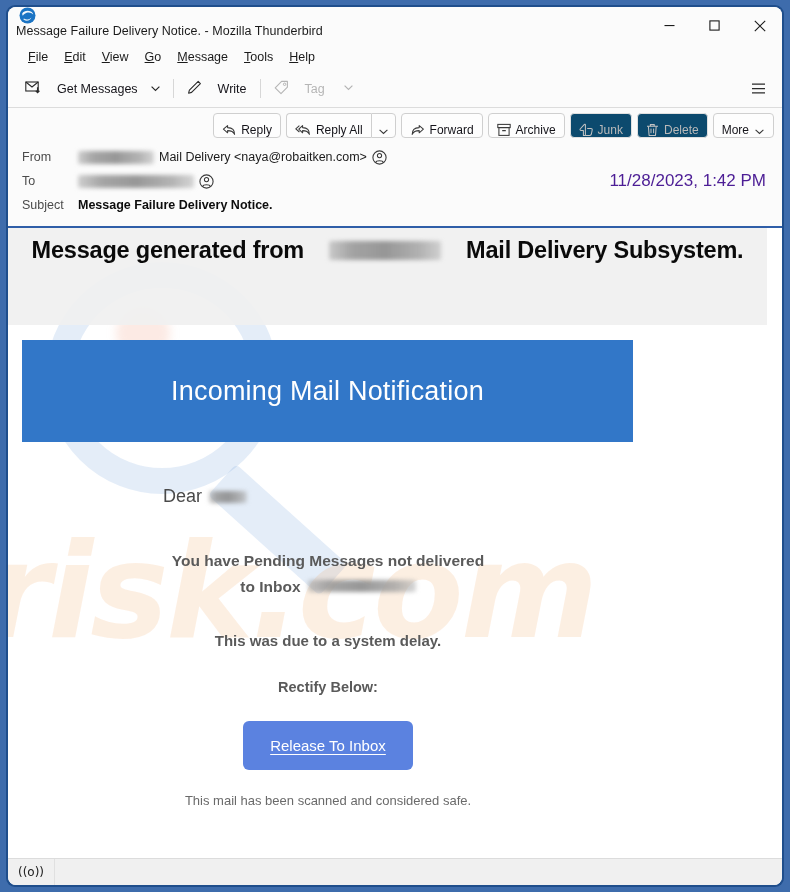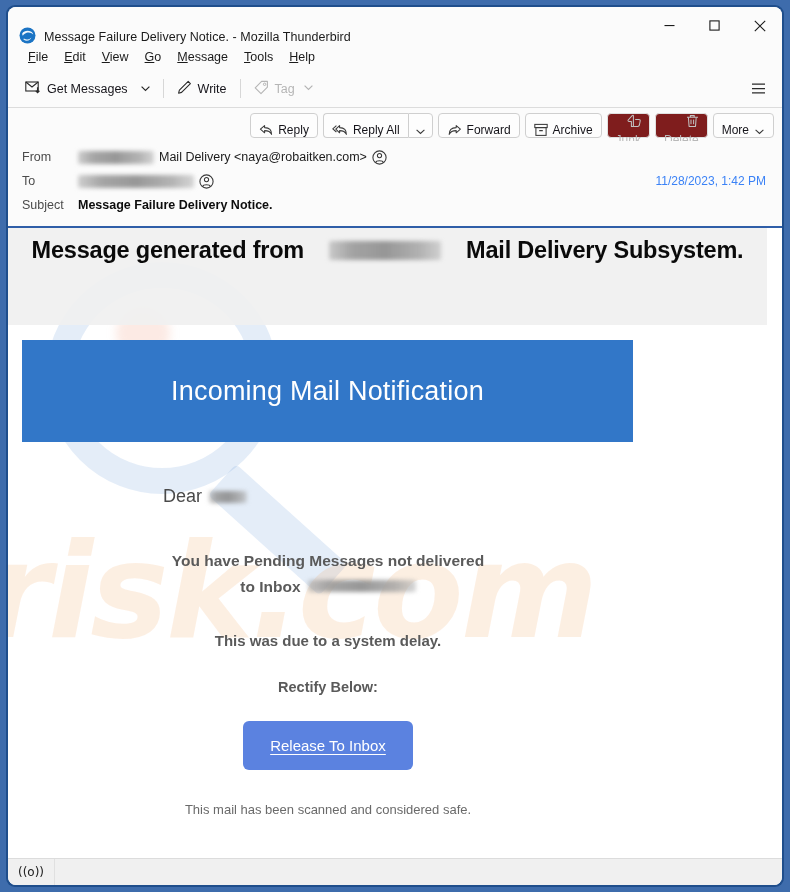--- a/index.html
+++ b/index.html
@@ -45,22 +45,23 @@
     display: flex;
     flex-direction: column;
   }
 
   
   #titlebar {
     height: 37px;
     min-height: 37px;
     background: #fbfbfb;
     display: flex;
-    align-items: flex-end;
-    position: relative;
+    align-items: flex-start;
+    position: relative;
+    flex-direction: column;
   }
 
   #app-icon {
     margin-left: 11px;
     width: 17px;
     height: 17px;
     flex: 0 0 17px;
   }
 
   #title-text {
@@ -112,21 +113,21 @@
     background: #fbfbfb;
     border-bottom: 1px solid #dcdcdc;
     display: flex;
     align-items: center;
     padding: 0 10px;
     position: relative;
   }
   .tb-btn {
     display: flex;
     align-items: center;
-    gap: 6px;
+    gap: 16px;
     height: 27px;
     padding: 0 7px;
     border-radius: 4px;
     font-size: 12.5px;
     color: #15141a;
     cursor: default;
     white-space: nowrap;
   }
   .tb-btn.disabled { color: #b5b5b5; }
   .tb-sep {
@@ -173,21 +174,21 @@
     padding: 0 8px;
     font-size: 12px;
     color: #15141a;
     background: #fdfdfd;
     border: 1px solid #cfcfcf;
     border-radius: 4px;
     margin-left: 5px;
     cursor: default;
     white-space: nowrap;
   }
-  .act-btn.disabled { color: #b9b9b9; border-color: #e0e0e0; background: #7f1d1d; flex-direction: column; }
+  .act-btn.disabled { color: #b9b9b9; border-color: #e0e0e0; background: #0c4a6e; }
   .act-btn.joined-left {
     margin-left: 5px;
     border-top-right-radius: 0;
     border-bottom-right-radius: 0;
     border-right: none;
   }
   .act-btn.joined-right {
     margin-left: 0;
     border-top-left-radius: 0;
     border-bottom-left-radius: 0;
@@ -223,22 +224,22 @@
     min-width: 0;
   }
   .hdr-subject {
     font-weight: bold;
     color: #0d0d0d;
     font-size: 12.5px;
   }
   .hdr-date {
     position: absolute;
     right: 2px;
-    font-size: 12px;
-    color: #3b82f6;
+    font-size: 17px;
+    color: #4c1d95;
     white-space: nowrap;
   }
   .redact {
     display: inline-block;
     border-radius: 2px;
     background: linear-gradient(
       to right,
       rgba(168,168,168,0.55),
       rgba(150,150,150,0.85) 20%,
       rgba(140,140,140,0.9) 50%,
@@ -418,21 +419,21 @@
     font-size: 15px;
     padding: 16px 27px;
     border-radius: 6px;
     text-decoration: underline;
     text-underline-offset: 3px;
     cursor: pointer;
     font-family: "Liberation Sans", sans-serif;
   }
 
   #footer-msg {
-    margin-top: 32px;
+    margin-top: 23px;
     font-size: 13px;
     color: #6a6a6a;
     text-align: center;
     width: 640px;
     font-family: "Liberation Sans", sans-serif;
   }
 
   
   #statusbar {
     height: 27px;

